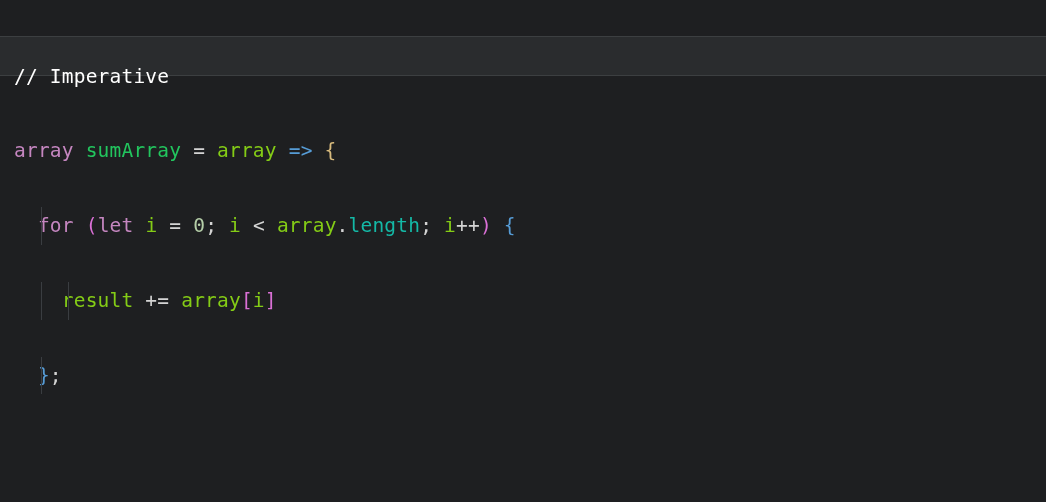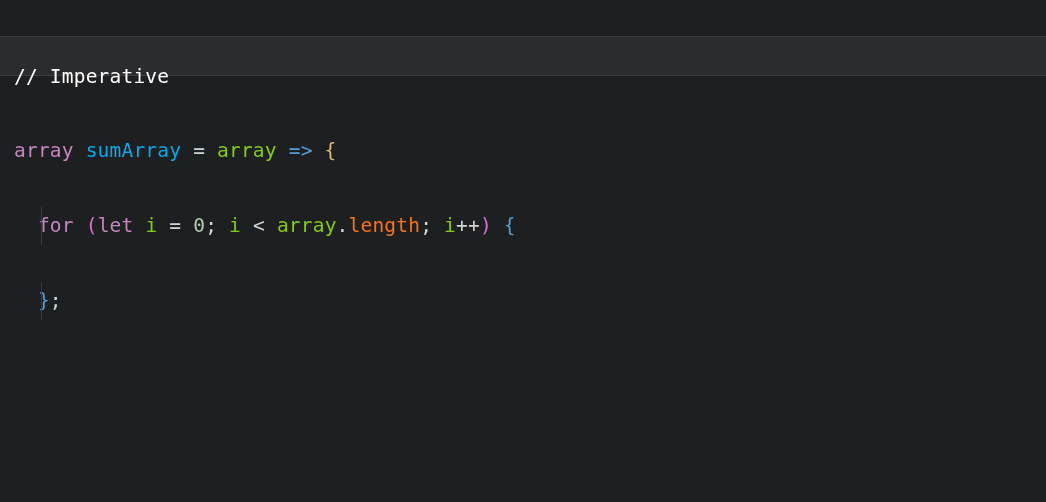--- a/index.html
+++ b/index.html
@@ -40,38 +40,39 @@
   .hl {
     position:absolute;
     left:0; right:0; top:36px; height:38px;
     background:#2a2c2e;
     border-top:1px solid #3c3f41;
     border-bottom:1px solid #3c3f41;
   }
   
   .c-cm { color:#ffffff; }      
   .c-kw { color:#c586c0; }      
-  .c-fn { color:#0ea5e9; }      
+  .c-fn { color:#22c55e; }      
   .c-op { color:#d4d4d4; }      
   .c-pr { color:#84cc16; }      
   .c-ar { color:#569cd6; }      
   .c-br { color:#d7ba7d; }      
   .c-pn { color:#da70d6; }      
   .c-nm { color:#b5cea8; }      
   .c-pu { color:#d4d4d4; }      
-  .c-mt { color:#f97316; }      
+  .c-mt { color:#14b8a6; }      
   .c-bl { color:#569cd6; }      
 </style>
 </head>
 <body>
 
 <div class="hl"></div>
 
 <pre class="editor"><span class="line"><span class="c-cm">// Imperative</span></span>
 <span class="line"><span class="c-kw">array</span> <span class="c-fn">sumArray</span> <span class="c-op">=</span> <span class="c-pr">array</span> <span class="c-ar">=&gt;</span> <span class="c-br">{</span></span>
 <span class="line guide1">  <span class="c-kw">for</span> <span class="c-pn">(</span><span class="c-kw">let</span> <span class="c-pr">i</span> <span class="c-op">=</span> <span class="c-nm">0</span><span class="c-pu">;</span> <span class="c-pr">i</span> <span class="c-op">&lt;</span> <span class="c-pr">array</span><span class="c-pu">.</span><span class="c-mt">length</span><span class="c-pu">;</span> <span class="c-pr">i</span><span class="c-op">++</span><span class="c-pn">)</span> <span class="c-bl">{</span></span>
+<span class="line guide1 guide2">    <span class="c-pr">result</span> <span class="c-op">+=</span> <span class="c-pr">array</span><span class="c-pn">[</span><span class="c-pr">i</span><span class="c-pn">]</span></span>
 <span class="line guide1">  <span class="c-bl">}</span><span class="c-pu">;</span></span>
 
 
 
 
 
 </pre>
 
 </body></html>

